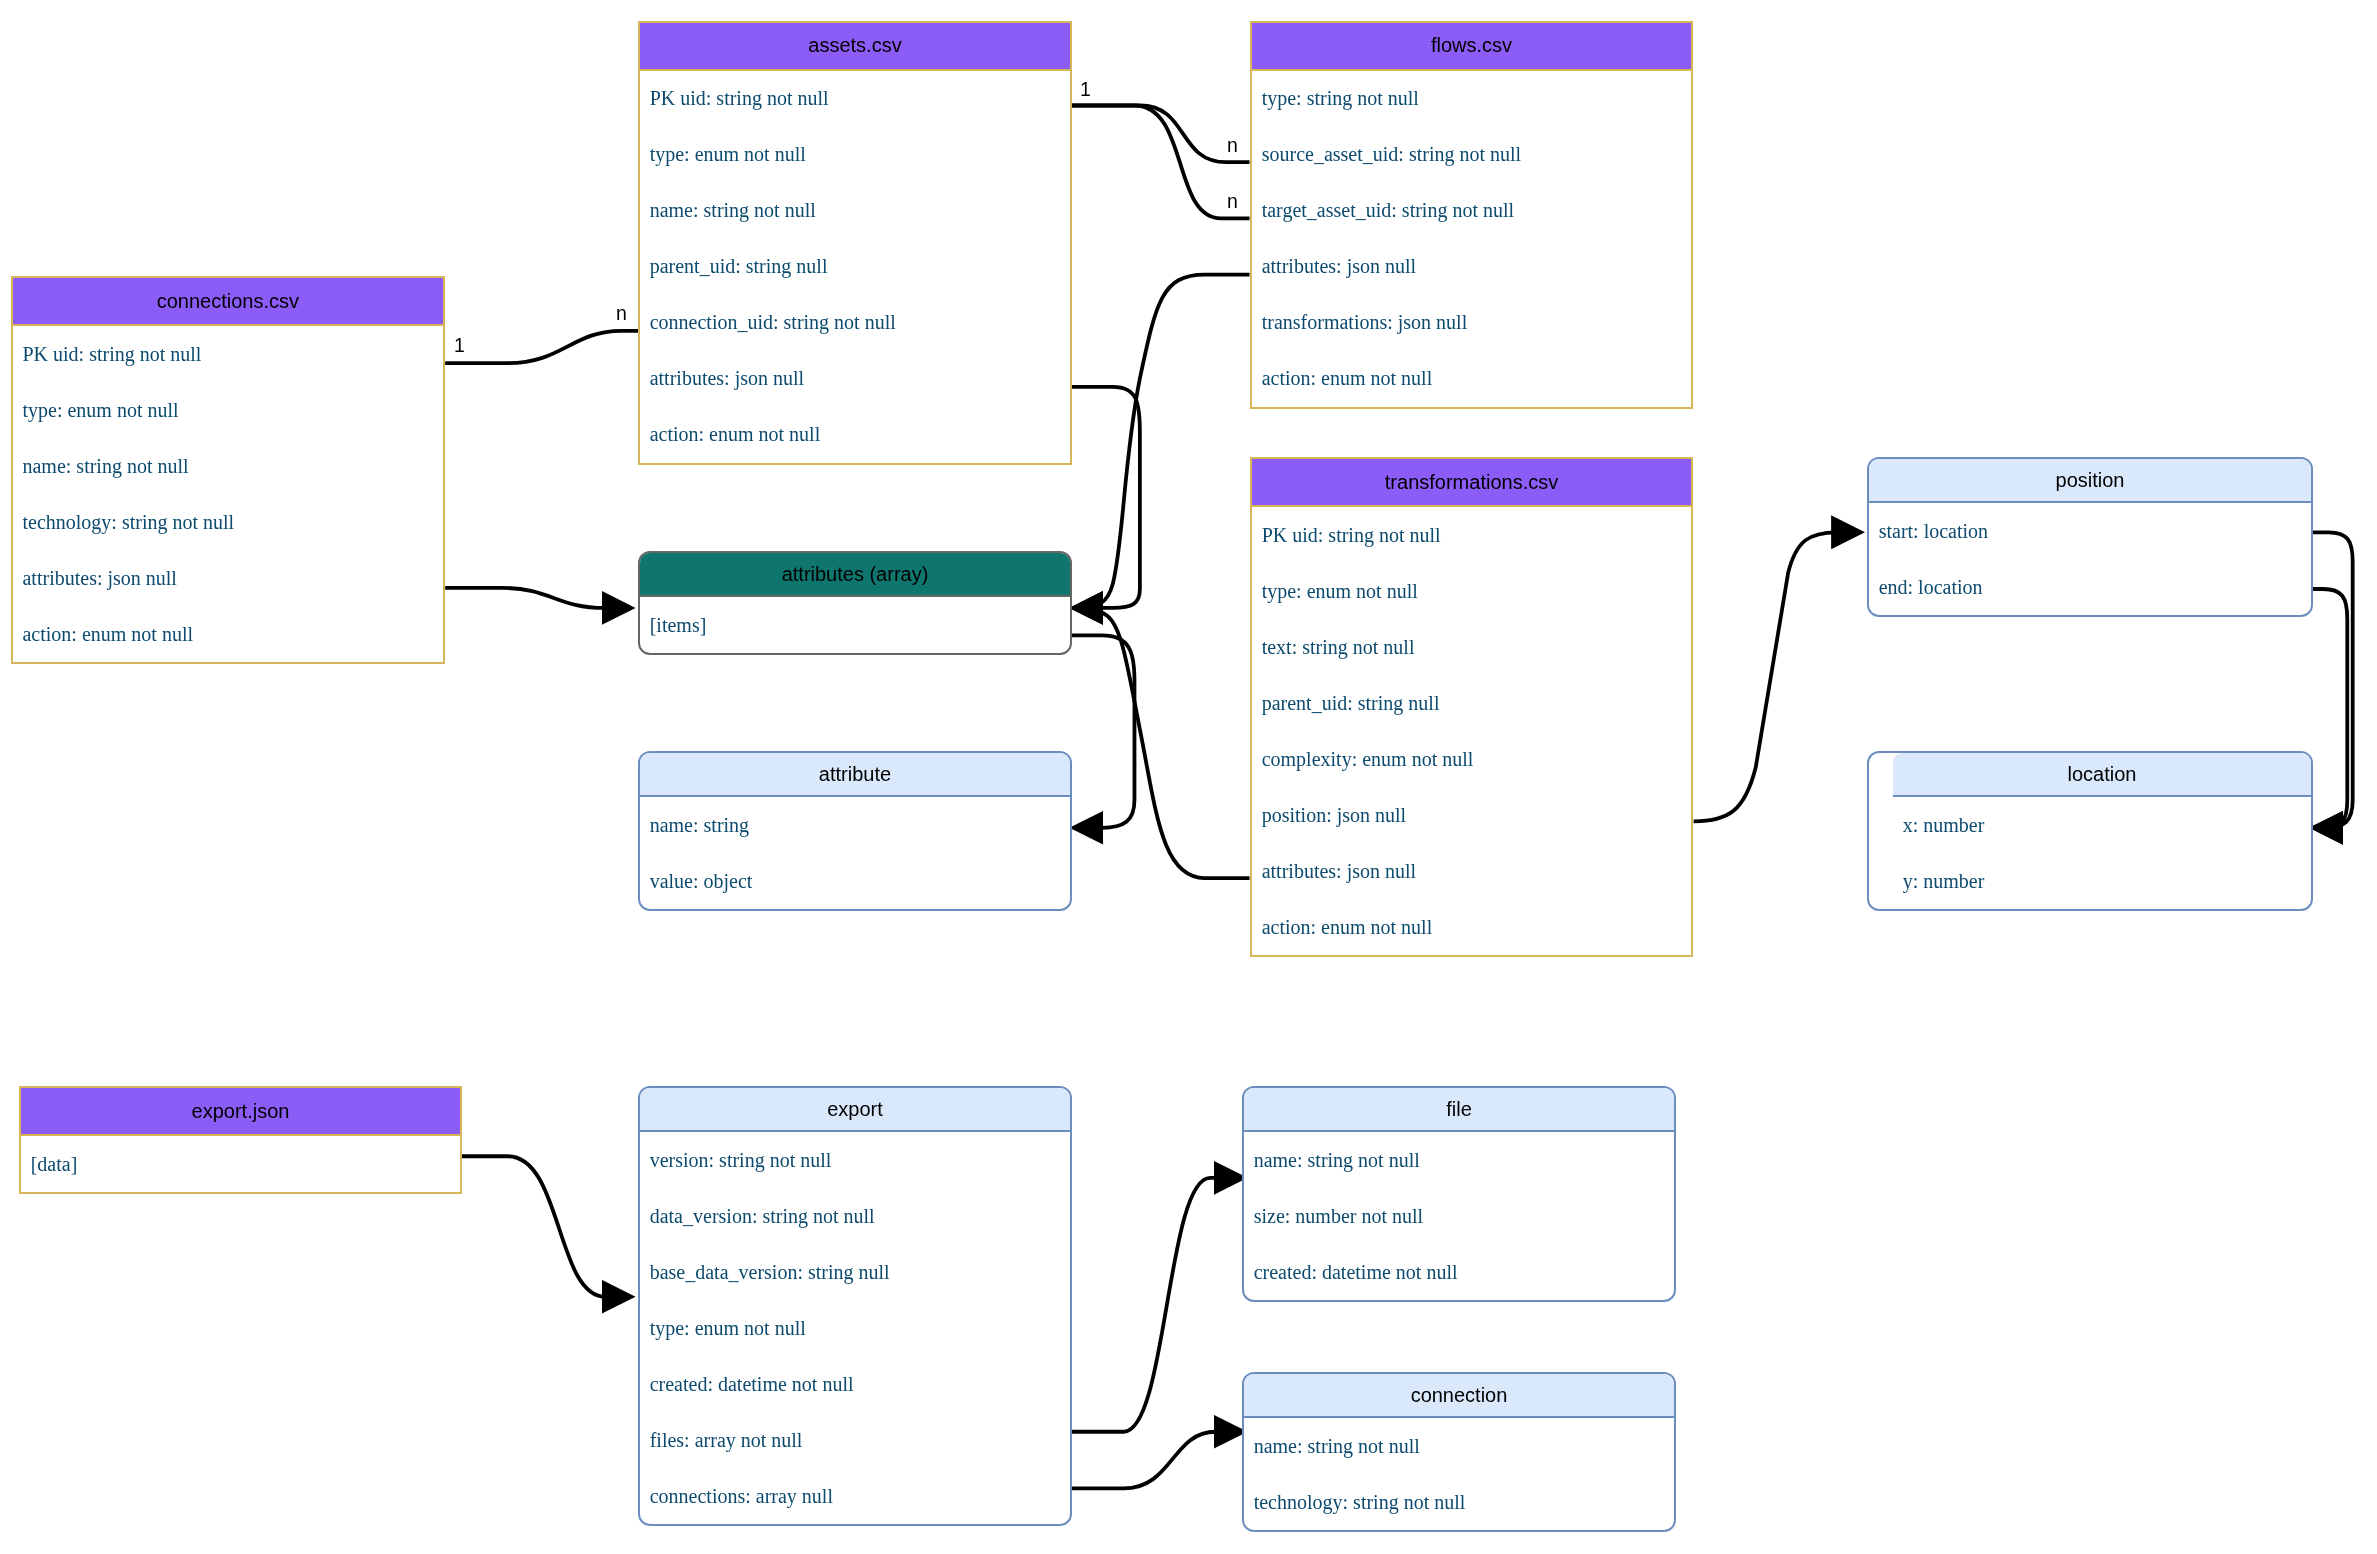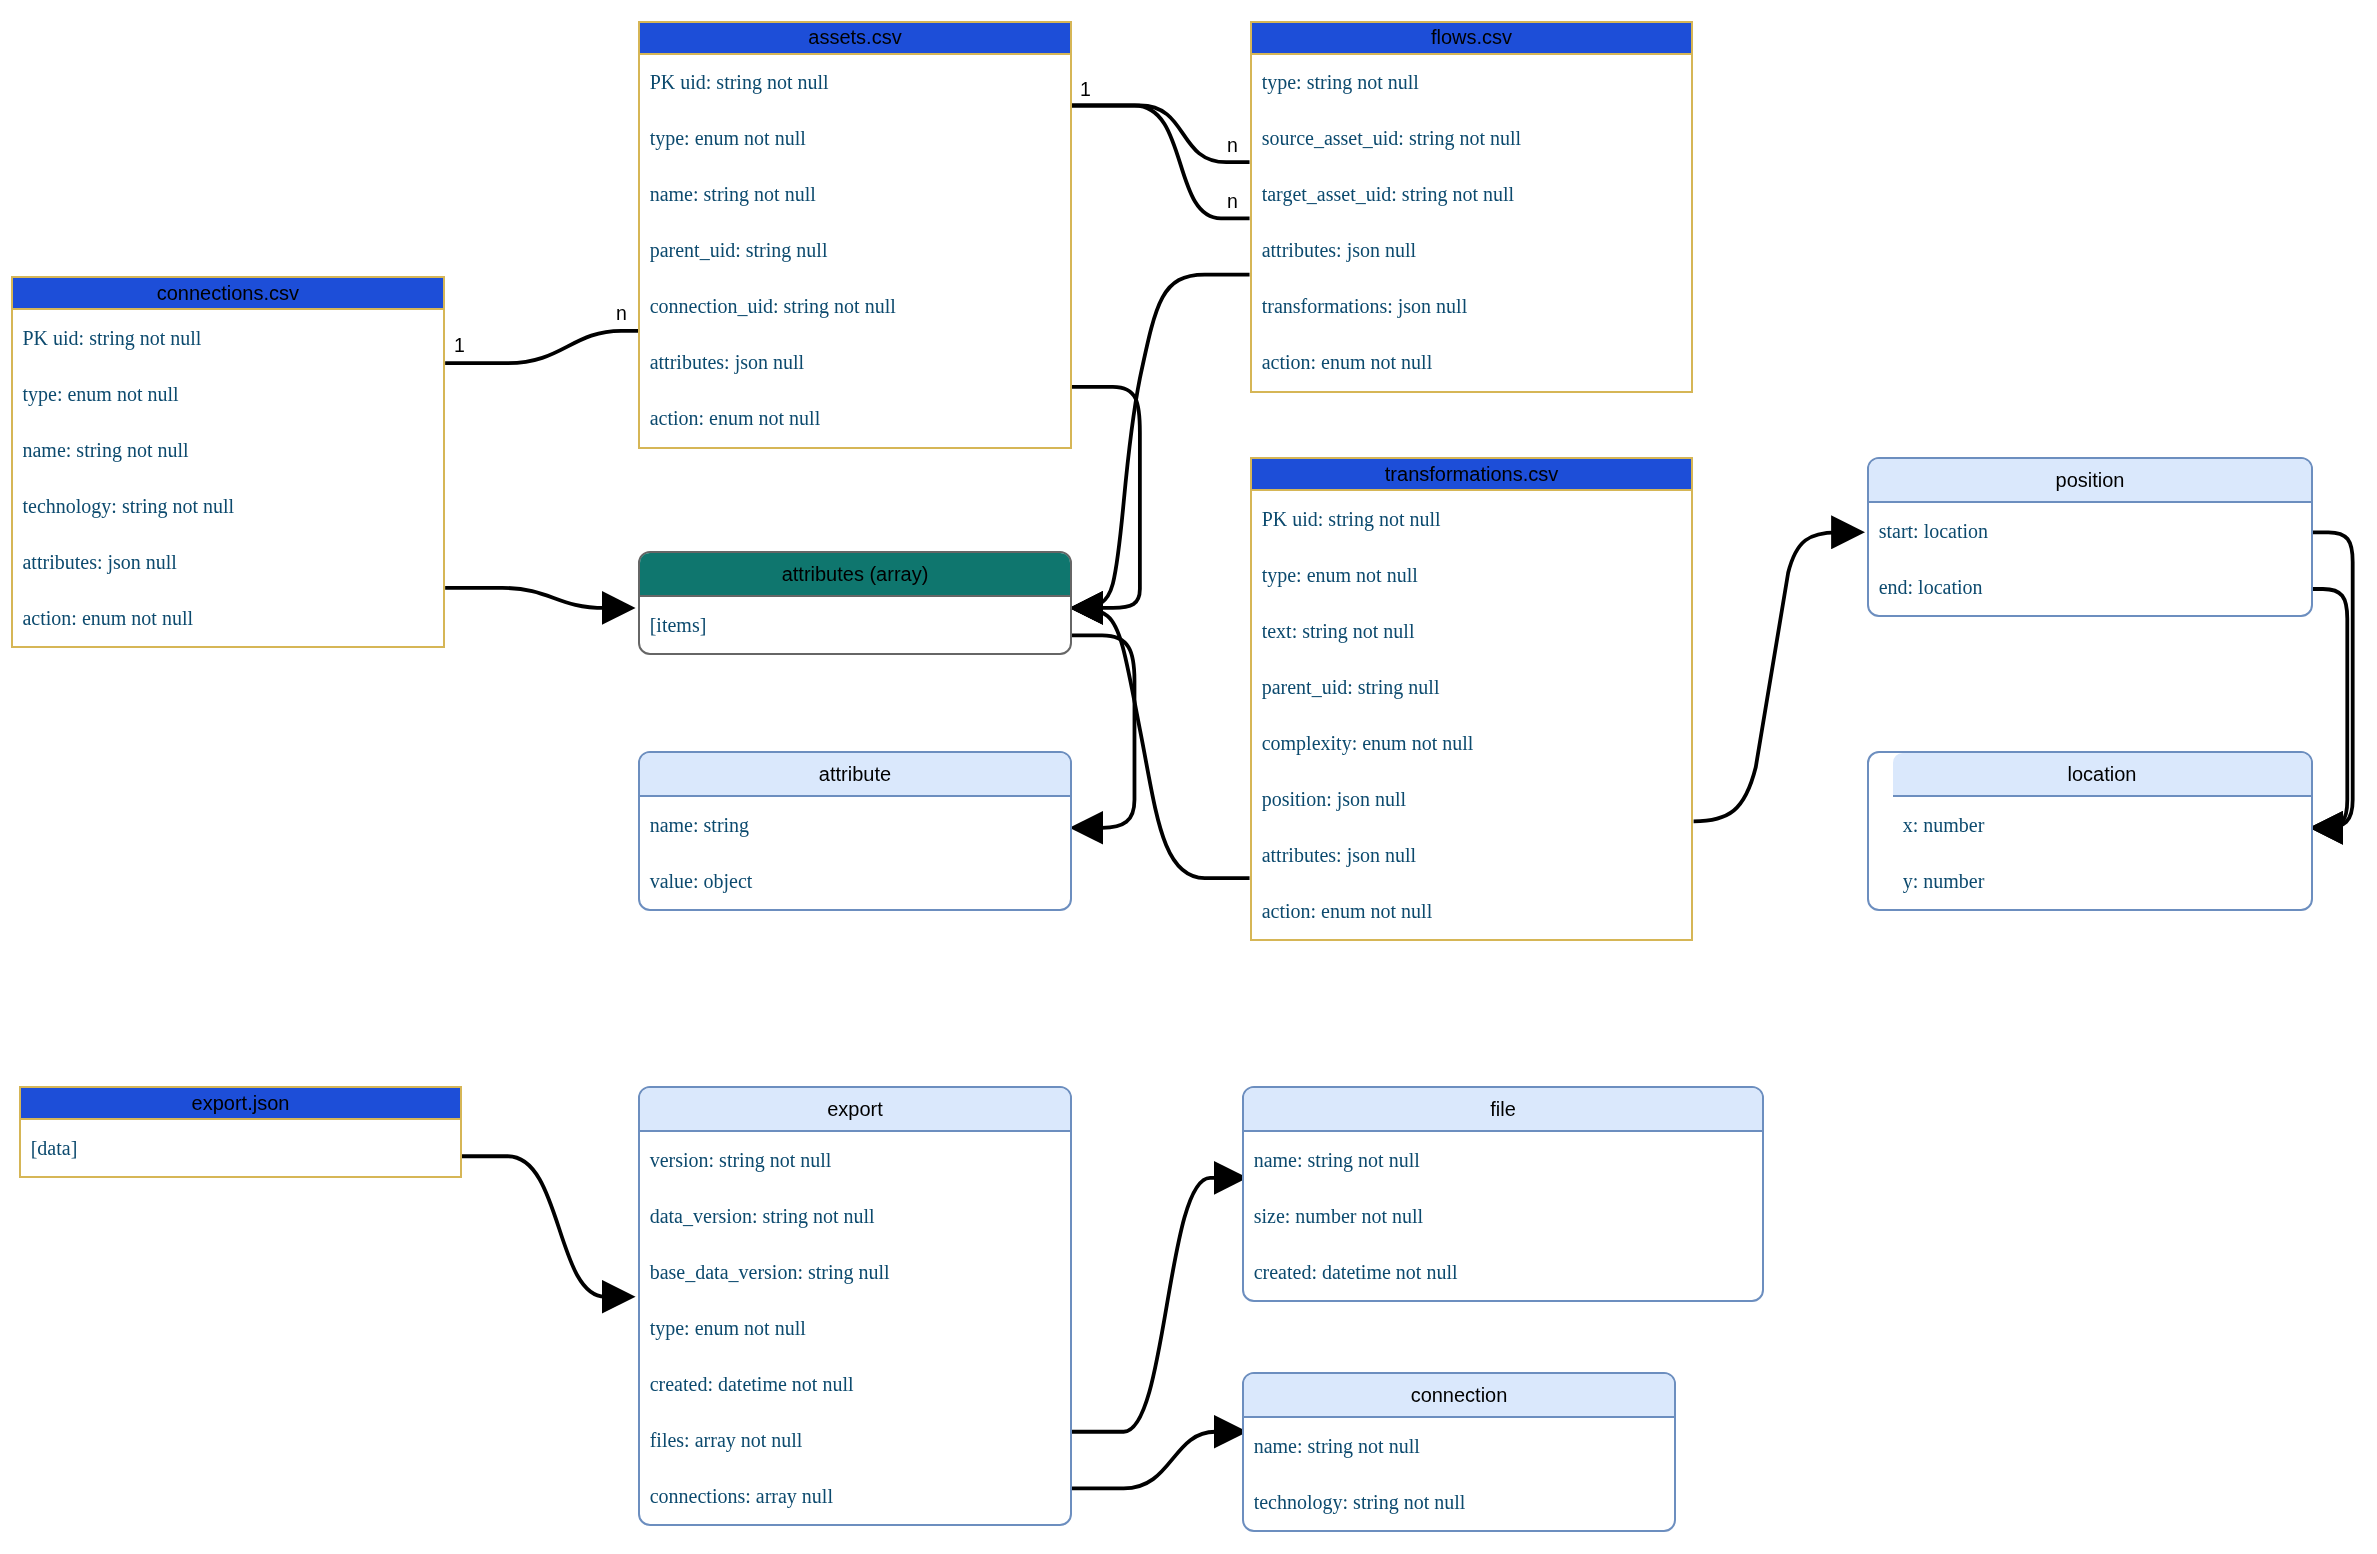--- a/index.html
+++ b/index.html
@@ -7,21 +7,21 @@
   #canvas{position:relative;width:2377px;height:1554px;background:#ffffff;overflow:hidden;}
   svg.edges{position:absolute;left:0;top:0;width:2377px;height:1554px;pointer-events:none;}
 
   .ent{position:absolute;box-sizing:border-box;background:#ffffff;}
   .ent.sharp{border:2.2px solid #d6b656;}
   .ent.round{border:2.2px solid #6c8ebf;border-radius:12px;}
   .ent.gray{border:2.2px solid #666666;border-radius:12px;}
 
   .ent .hd{box-sizing:border-box;width:100%;text-align:center;font-size:20px;color:#000;
            display:flex;align-items:center;justify-content:center;}
-  .ent.sharp .hd{background:#1d4ed8;border-bottom:2.2px solid #d6b656;height:32px;}
+  .ent.sharp .hd{background:#8b5cf6;border-bottom:2.2px solid #d6b656;height:48px;}
   .ent.round .hd{background:#dae8fc;border-bottom:2.2px solid #6c8ebf;height:44px;
                  border-radius:9.7px 9.7px 0 0;}
   .ent.gray  .hd{background:#0f766e;border-bottom:2.2px solid #666666;height:44px;
                  border-radius:9.7px 9.7px 0 0;}
 
   .ent .body{position:relative;}
   .ent .row{font-size:20px;color:#0c4a6e;padding:0 9.7px;display:flex;align-items:center;
             height:56px;white-space:nowrap;font-family:Liberation Serif, serif;}
   .ent.round .body{border-radius:0 0 9.7px 9.7px;}
   .ent.gray  .body{border-radius:0 0 9.7px 9.7px;}
@@ -175,21 +175,21 @@
       <div class="row">version: string not null</div>
       <div class="row">data_version: string not null</div>
       <div class="row">base_data_version: string null</div>
       <div class="row">type: enum not null</div>
       <div class="row">created: datetime not null</div>
       <div class="row">files: array not null</div>
       <div class="row">connections: array null</div>
     </div>
   </div>
 
-  <div class="ent round" style="left:1242px;top:1086px;width:522px;">
+  <div class="ent round" style="left:1242px;top:1086px;width:434px;">
     <div class="hd">file</div>
     <div class="body">
       <div class="row">name: string not null</div>
       <div class="row">size: number not null</div>
       <div class="row">created: datetime not null</div>
     </div>
   </div>
 
   <div class="ent round" style="left:1242px;top:1372px;width:434px;">
     <div class="hd">connection</div>

